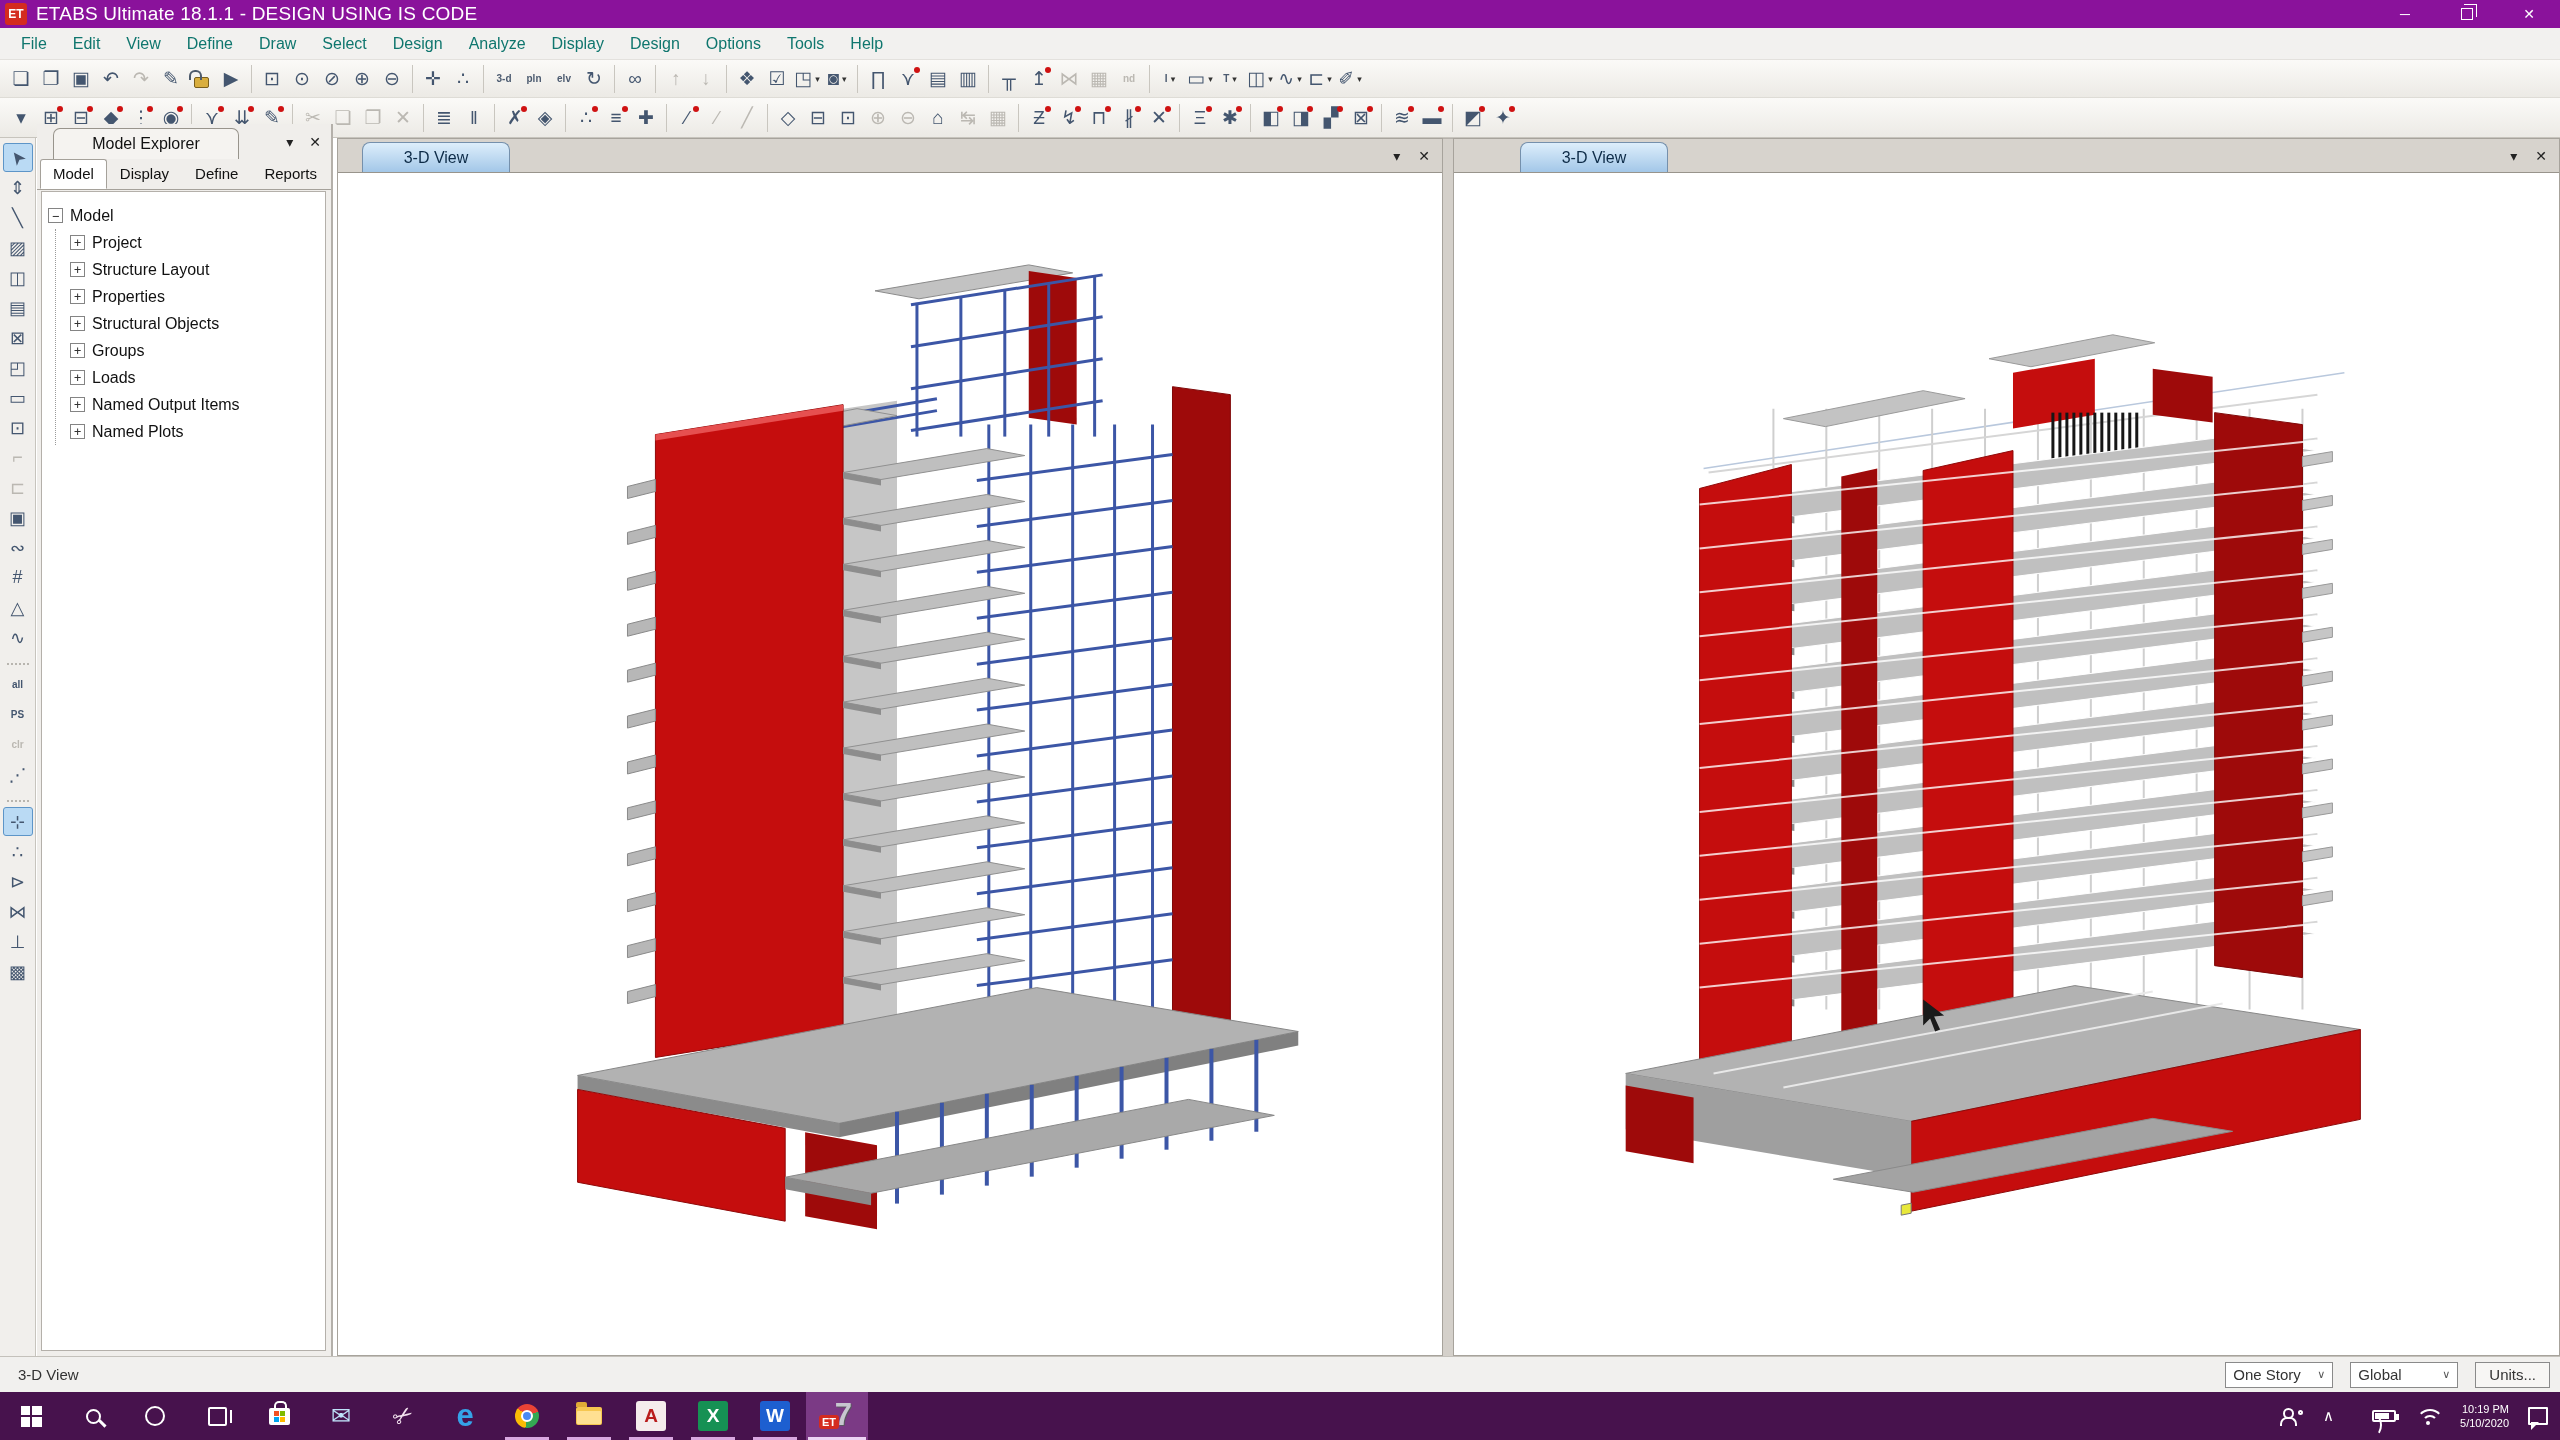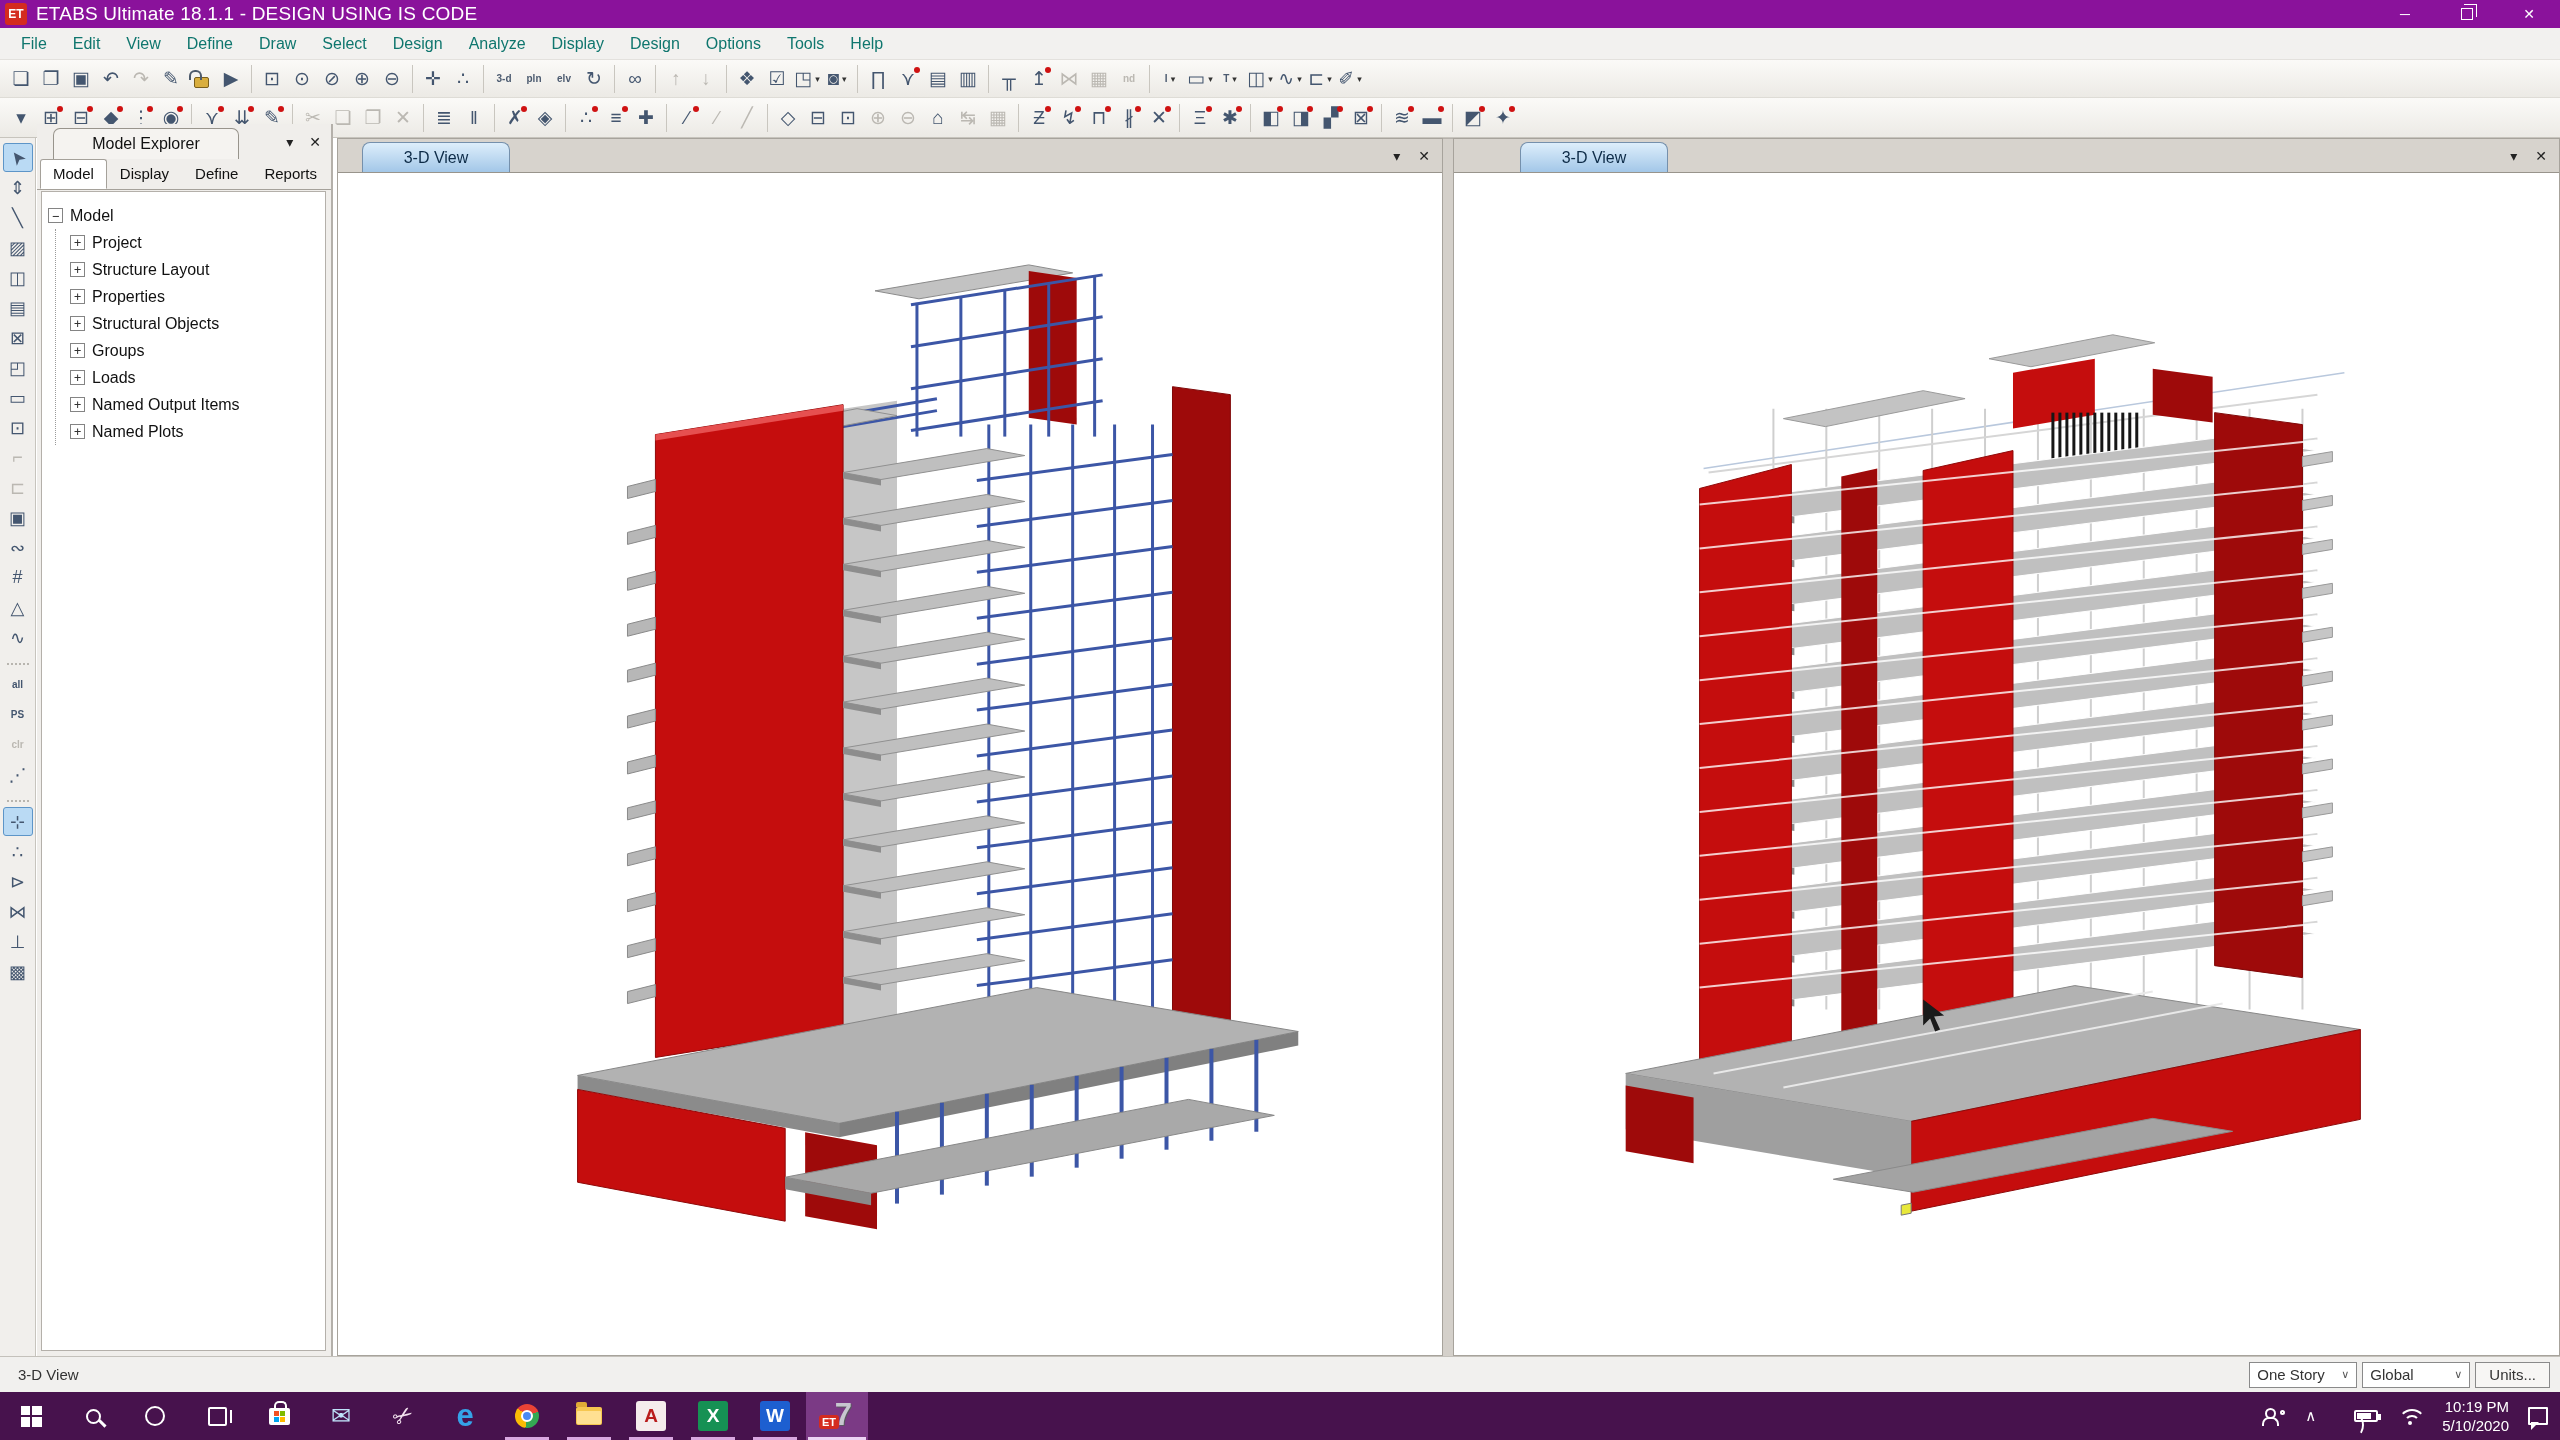--- a/index.html
+++ b/index.html
@@ -64,21 +64,21 @@
   .pane-tabs{position:relative;height:34px;display:flex;align-items:flex-end;background:#d7d3cd;border-bottom:1px solid #98948c}
   .pane-tab{margin-left:24px;width:148px;height:30px;background:linear-gradient(var(--tab_selected_top,#ddeefb),var(--tab_selected_bottom,#a3c7e8));border:1px solid #7590ac;border-bottom:none;border-radius:8px 8px 0 0;display:grid;place-items:center;font-size:16px;color:#0d2b47}
   #pane-right .pane-tab{margin-left:66px}
   .pane-controls{position:absolute;right:12px;top:9px;display:flex;gap:18px;font-size:14px;color:#222}
   .pane-view{position:absolute;left:0;right:0;top:34px;bottom:0;background:#fff;overflow:hidden}
   .pane-view svg{position:absolute;inset:0;width:100%;height:100%}
 
   
   #statusbar{position:absolute;left:0;right:0;bottom:48px;height:36px;background:#f1f0ee;border-top:1px solid #c4c1bb;display:flex;align-items:center;font-size:15px;color:#333}
   .sb-left{margin-left:18px}
-  .sb-right{margin-left:auto;display:flex;align-items:flex-end;gap:5px;margin-right:10px}
+  .sb-right{margin-left:auto;display:flex;align-items:flex-end;gap:17px;margin-right:10px}
   .combo{width:108px;height:26px;background:#fff;border:1px solid #8a8a8a;display:flex;align-items:center;padding:0 7px;font-size:15px}
   .combo .cv{margin-left:auto;color:#555;font-size:11px}
   .btn-units{height:26px;padding:0 13px;background:#f7f6f4;border:1px solid #8a8a8a;display:grid;place-items:center;font-size:15px}
 
   
   #taskbar{position:absolute;left:0;right:0;bottom:0;height:48px;background:var(--taskbar,#47124d);display:flex;color:#fff}
   #tb-apps{display:flex}
   .tb-app{width:62px;display:grid;place-items:center;position:relative}
   .tb-app.open::after{content:"";position:absolute;left:9px;right:9px;bottom:0;height:3px;background:var(--underline,#d9a7e0)}
   .tb-app.active{background:var(--taskbar_active,#7b3a85)}
@@ -113,21 +113,21 @@
   .spkwrap::after{content:"";position:absolute;left:15px;top:-2px;width:10px;height:18px;border:2px solid transparent;border-right-color:#fff;border-radius:50%}
   .bat{width:24px;height:12px;border:2px solid #fff;border-radius:2px;position:relative;display:flex;align-items:center;padding:1px}
   .bat::after{content:"";position:absolute;right:-5px;top:2px;width:3px;height:6px;background:#fff}
   .bat i{width:75%;height:6px;background:#fff}
   .wifi{position:relative;width:26px;height:17px}
   .wifi::before{content:"";position:absolute;left:1px;top:1px;width:24px;height:24px;border:2.5px solid transparent;border-top-color:#fff;border-radius:50%}
   .wifi::after{content:"";position:absolute;left:7px;top:7px;width:12px;height:12px;border:2.5px solid transparent;border-top-color:#fff;border-radius:50%}
   .wifi i{position:absolute;left:11px;top:13px;width:4px;height:4px;border-radius:50%;background:#fff}
   .ac{width:20px;height:18px;border:2px solid #fff;border-radius:1px;position:relative}
   .ac::after{content:"";position:absolute;left:1px;bottom:-7px;border:4px solid transparent;border-top-color:#fff;border-left-color:#fff}
-  .clock{text-align:right;font-size:15px;line-height:1.3}
+  .clock{text-align:right;font-size:11px;line-height:1.3}
 </style>
 </head>
 <body>
 
 <div id="titlebar">
   <div class="et-badge">ET</div>
   <div class="win-title">ETABS Ultimate 18.1.1 - DESIGN USING IS CODE</div>
   <div class="win-controls">
     <div class="wc">─</div>
     <div class="wc">

